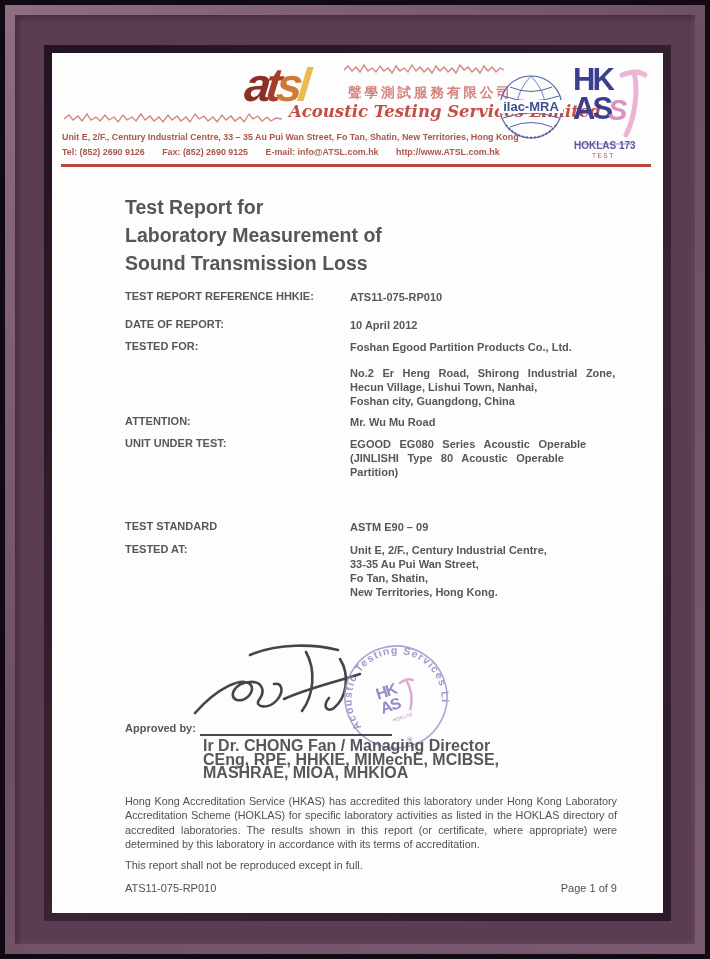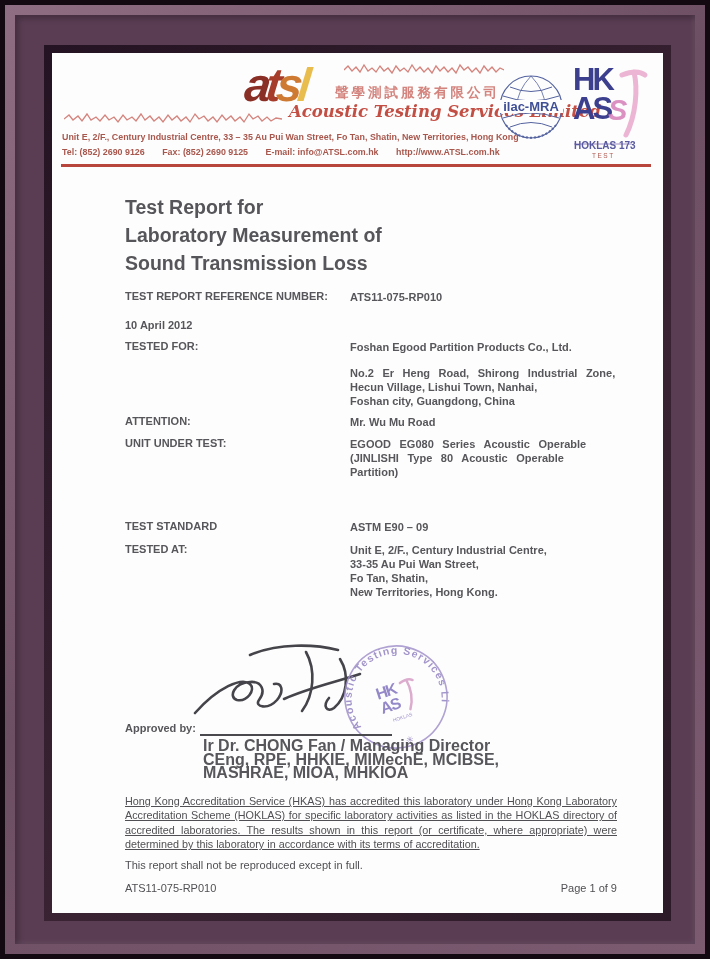--- a/index.html
+++ b/index.html
@@ -18,21 +18,21 @@
     background:#fdfdfd;color:#57565a;}
 
   
   .atsl-wordmark{position:absolute;left:193px;top:8px;font-style:italic;font-weight:800;
     font-size:47px;line-height:47px;letter-spacing:-5px;transform:skewX(-6deg);}
   .atsl-wordmark span{display:inline-block;}
   .l-a{color:#8a2f26;} .l-t{color:#a63c2a;} .l-s{color:#cf7a33;} .l-l{color:#e9bc4e;}
   .wave{position:absolute;}
   .wave-left{left:12px;top:56px;}
   .wave-right{left:292px;top:9px;}
-  .zh-name{position:absolute;left:283px;top:31px;font-size:13.5px;font-weight:bold;
+  .zh-name{position:absolute;left:296px;top:31px;font-size:13.5px;font-weight:bold;
     color:#d4847e;letter-spacing:3px;white-space:nowrap;}
   .en-script{position:absolute;left:237px;top:49px;font-family:"DejaVu Serif",serif;
     font-style:italic;font-weight:bold;font-size:16.5px;color:#c34e44;white-space:nowrap;}
   .hdr-address{position:absolute;left:10px;top:79px;font-size:8.9px;font-weight:bold;
     color:#a8574d;white-space:nowrap;}
   .hdr-contact{position:absolute;left:10px;top:94px;font-size:8.9px;font-weight:bold;
     color:#a8574d;white-space:nowrap;}
   .hdr-contact span{margin-right:15px;}
   .hdr-rule{position:absolute;left:9px;top:111px;width:590px;height:2.5px;background:#b8463d;}
   .ilac-badge{position:absolute;left:445px;top:20px;}
@@ -49,21 +49,21 @@
 
   
   .signature{position:absolute;left:138px;top:584px;}
   .stamp{position:absolute;left:288px;top:588px;opacity:.85;}
   .approved-label{position:absolute;left:73px;top:669px;font-size:11px;font-weight:bold;}
   .sig-line{position:absolute;left:148px;top:681px;width:192px;height:2px;background:#4a494d;}
   .approver{position:absolute;left:151px;top:686px;font-size:16px;font-weight:bold;line-height:13.5px;}
 
   
   .accred-para{position:absolute;left:73px;top:741px;width:492px;font-size:10.8px;
-    line-height:14.4px;text-align:justify;color:#504f53;text-decoration:underline;}
+    line-height:14.4px;text-align:justify;color:#504f53;}
   .repro-note{position:absolute;left:73px;top:806px;font-size:11px;color:#504f53;}
   .bottom-row{position:absolute;left:73px;top:829px;width:492px;display:flex;
     justify-content:space-between;font-size:11px;color:#504f53;}
 </style>
 </head>
 <body>
 
 <div class="frame-bevel"></div>
 <div class="frame-main"></div>
 <div class="frame-inner"></div>
@@ -115,24 +115,25 @@
   </svg>
 
   <div class="report-title">
     <div>Test Report for</div>
     <div>Laboratory Measurement of</div>
     <div>Sound Transmission Loss</div>
   </div>
 
   <div class="fields">
     <div class="field-row" style="top:3px">
-      <div class="f-label">TEST REPORT REFERENCE NUMBER:</div>
+      <div class="f-label">TEST REPORT REFERENCE HHKIE:</div>
       <div class="f-value">ATS11-075-RP010</div>
     </div>
     <div class="field-row" style="top:31px">
+      <div class="f-label">DATE OF REPORT:</div>
       <div class="f-value">10 April 2012</div>
     </div>
     <div class="field-row" style="top:53px">
       <div class="f-label">TESTED FOR:</div>
       <div class="f-value">Foshan Egood Partition Products Co., Ltd.</div>
     </div>
     <div class="field-row" style="top:79px">
       <div class="f-label"></div>
       <div class="f-value">
         <div class="wide">No.2 Er Heng Road, Shirong Industrial Zone,</div>

